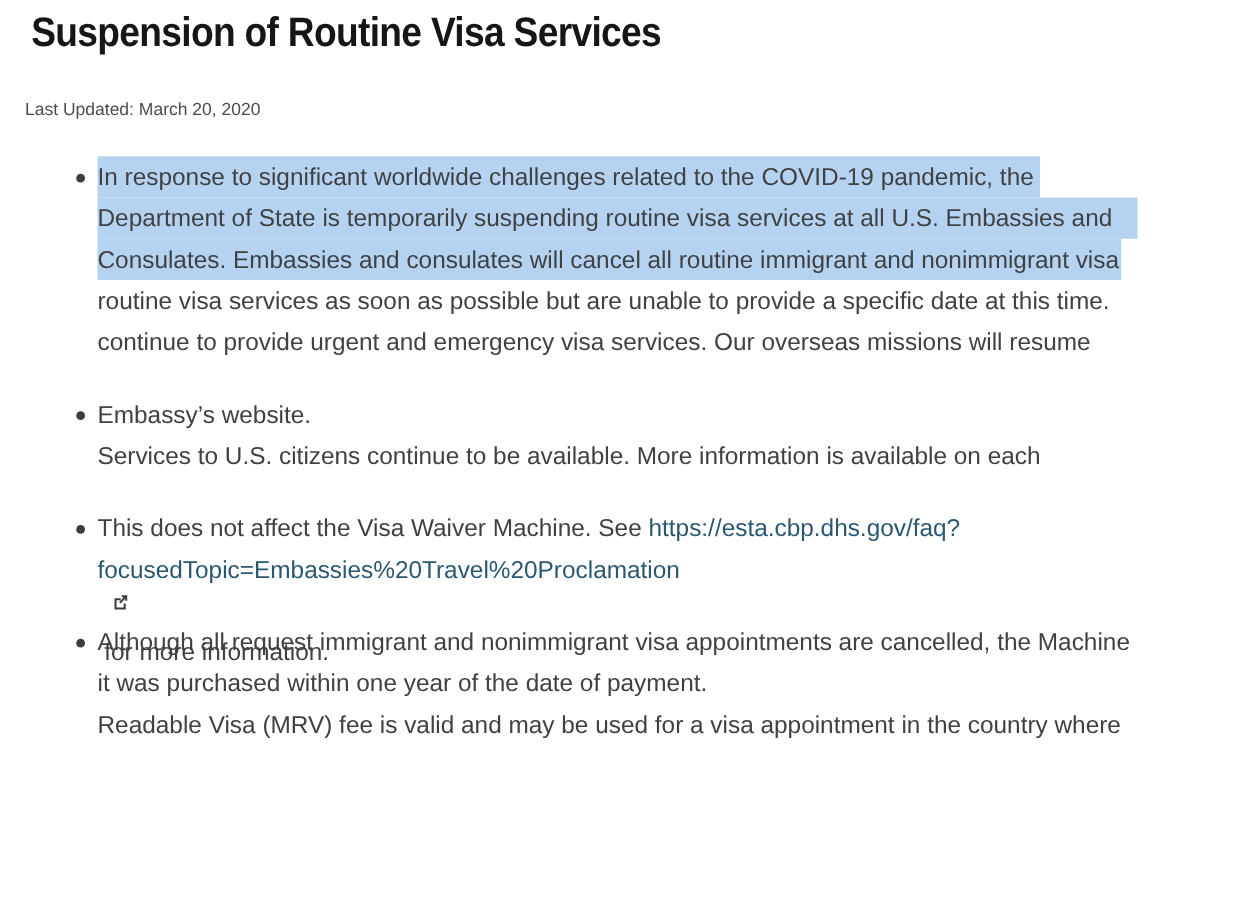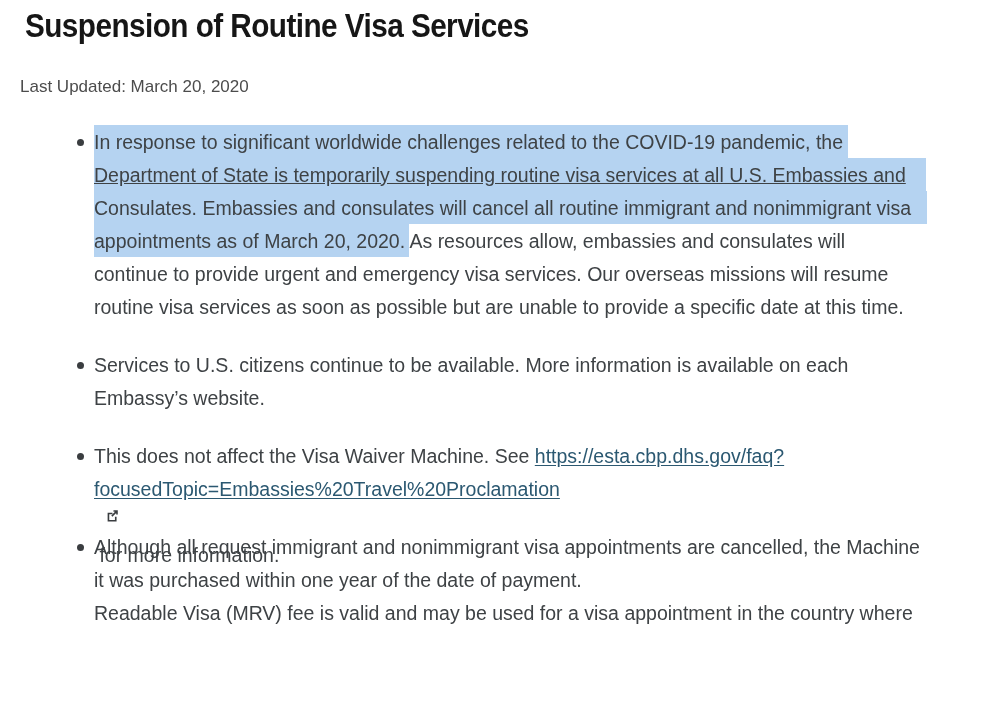--- a/index.html
+++ b/index.html
@@ -26,33 +26,33 @@
     line-height: 40px;
     font-weight: 700;
     color: var(--title);
     letter-spacing: -0.6px;
     transform: scaleX(0.9);
     transform-origin: 0 50%;
     white-space: pre;
   }
   .meta {
     margin: 30px 0 0 20px;
-    font-size: 17px;
+    font-size: 14px;
     line-height: 22px;
     color: var(--meta);
     white-space: pre;
   }
   ul.bullets {
     list-style: none;
     margin: 28px 0 0 0;
     padding: 0 0 0 78px;
   }
   ul.bullets li {
     position: relative;
-    margin: 0 0 25px 16px;
+    margin: 0 0 25px 0;
   }
   ul.bullets li::before {
     content: "";
     position: absolute;
     left: -17px;
     top: 13px;
     width: 7px;
     height: 7px;
     border-radius: 50%;
     background: #3a3d40;
@@ -64,25 +64,24 @@
     color: var(--body);
     white-space: pre;
   }
   .hl {
     background: var(--hl);
     padding-top: 6px;
     padding-bottom: 5px;
   }
   
   ul.bullets li:first-child .line:nth-child(1) .hl { padding-right: 5px; }
-  ul.bullets li:first-child .line:nth-child(2) .hl { padding-right: 20px; text-decoration: underline; }
-  ul.bullets li:first-child .line:nth-child(3) .hl { padding-right: 16px; }
+  ul.bullets li:first-child .line:nth-child(2) .hl { padding-right: 20px; }
+  ul.bullets li:first-child .line:nth-child(3) .hl { padding-right: 2px; }
   .lnk {
     color: var(--link);
-    text-decoration: underline;
     text-underline-offset: 2px;
     cursor: pointer;
   }
   .ext { display: inline-block; }
   .ext svg {
     width: 13px;
     height: 13px;
     vertical-align: 7px;
     margin-left: 1px;
     fill: #3a3d40;
@@ -92,27 +91,26 @@
 <body>
 
 <div class="page">
   <h1 class="page-title">Suspension of Routine Visa Services</h1>
   <div class="meta">Last Updated: March 20, 2020</div>
   <ul class="bullets" id="bullet-list">
       <li>
         <div class="line"><span class="hl">In response to significant worldwide challenges related to the COVID-19 pandemic, the</span></div>
         <div class="line"><span class="hl">Department of State is temporarily suspending routine visa services at all U.S. Embassies and</span></div>
         <div class="line"><span class="hl">Consulates. Embassies and consulates will cancel all routine immigrant and nonimmigrant visa</span></div>
-        <div class="line"><span class="hl">appointments as of March 20, 2020. </span><span>As resources allow, embassies and consulates will</span></div>
+        <div class="line"><span>routine visa services as soon as possible but are unable to provide a specific date at this time.</span></div>
         <div class="line"><span>continue to provide urgent and emergency visa services. Our overseas missions will resume</span></div>
-        <div class="line"><span>routine visa services as soon as possible but are unable to provide a specific date at this time.</span></div>
       </li>
       <li>
+        <div class="line"><span>Embassy’s website.</span></div>
         <div class="line"><span>Services to U.S. citizens continue to be available. More information is available on each</span></div>
-        <div class="line"><span>Embassy’s website.</span></div>
       </li>
       <li>
         <div class="line"><span>This does not affect the Visa Waiver Machine. See </span><span class="lnk">https://esta.cbp.dhs.gov/faq?</span></div>
         <div class="line"><span class="lnk">focusedTopic=Embassies%20Travel%20Proclamation</span>
   <span class="ext"><svg viewBox="0 0 16 16" aria-hidden="true">
               <path d="M2 4.5 h6 v2 H4 v7 h7 v-4 h2 v6 H2 z"></path>
               <path d="M9.2 1.5 h5.3 v5.3 h-2 V4.9 l-4.6 4.6 -1.4 -1.4 4.6 -4.6 H9.2 z"></path>
             </svg></span>
 <span> for more information.</span></div>
       </li>

